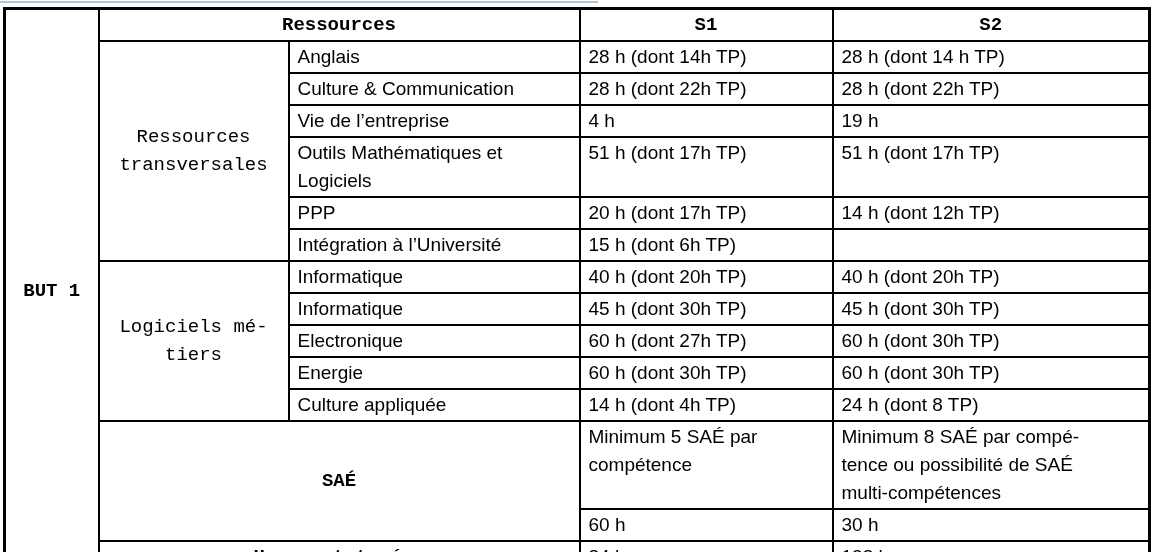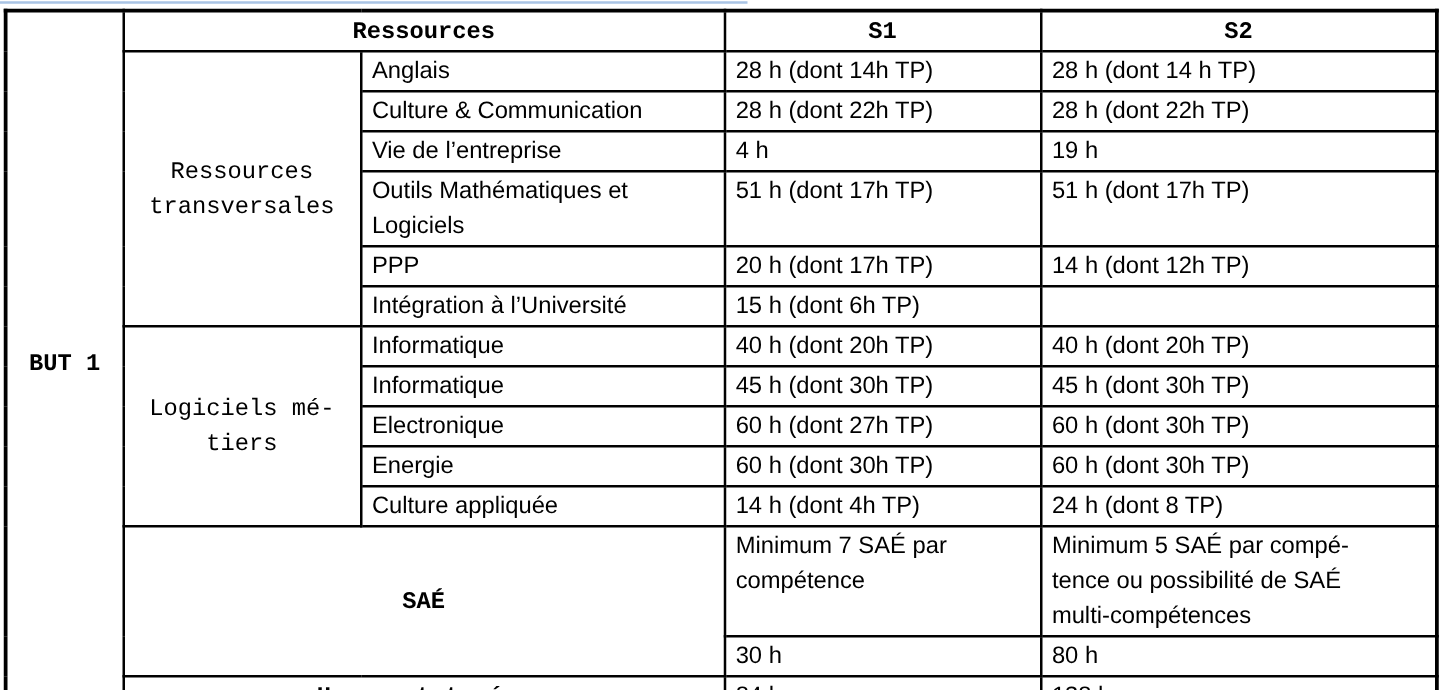--- a/index.html
+++ b/index.html
@@ -128,29 +128,29 @@
     <td>60 h (dont 30h TP)</td>
   </tr>
   <tr class="r-std">
     <td>Culture appliquée</td>
     <td>14 h (dont 4h TP)</td>
     <td>24 h (dont 8 TP)</td>
   </tr>
 
   <tr class="r-sae-text">
     <td colspan="2" rowspan="2" class="bold center">SAÉ</td>
-    <td class="pre va-top">Minimum 7 SAÉ par
+    <td class="pre va-top">Minimum 5 SAÉ par
 compétence</td>
-    <td class="pre va-top">Minimum 5 SAÉ par compé-
+    <td class="pre va-top">Minimum 8 SAÉ par compé-
 tence ou possibilité de SAÉ
 multi-compétences</td>
   </tr>
   <tr class="r-sae-h">
+    <td>60 h</td>
     <td>30 h</td>
-    <td>80 h</td>
   </tr>
 
   <tr class="r-tut">
     <td colspan="2" class="bold center">Heures tutorées</td>
     <td>84 h</td>
     <td>138 h</td>
   </tr>
 </tbody>
   </table>
 

